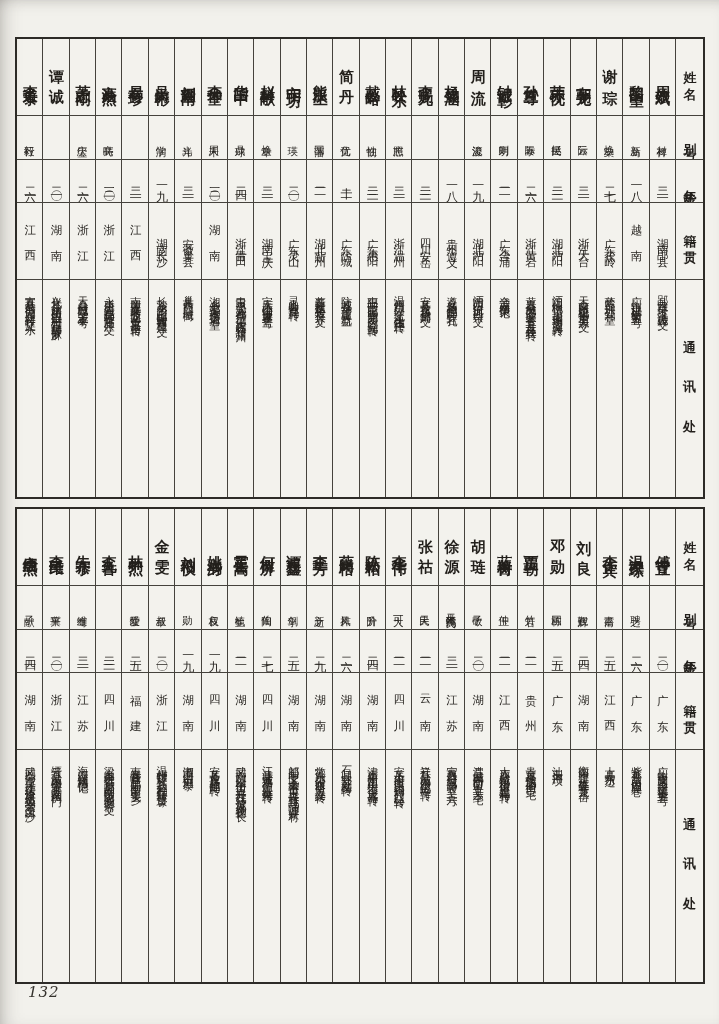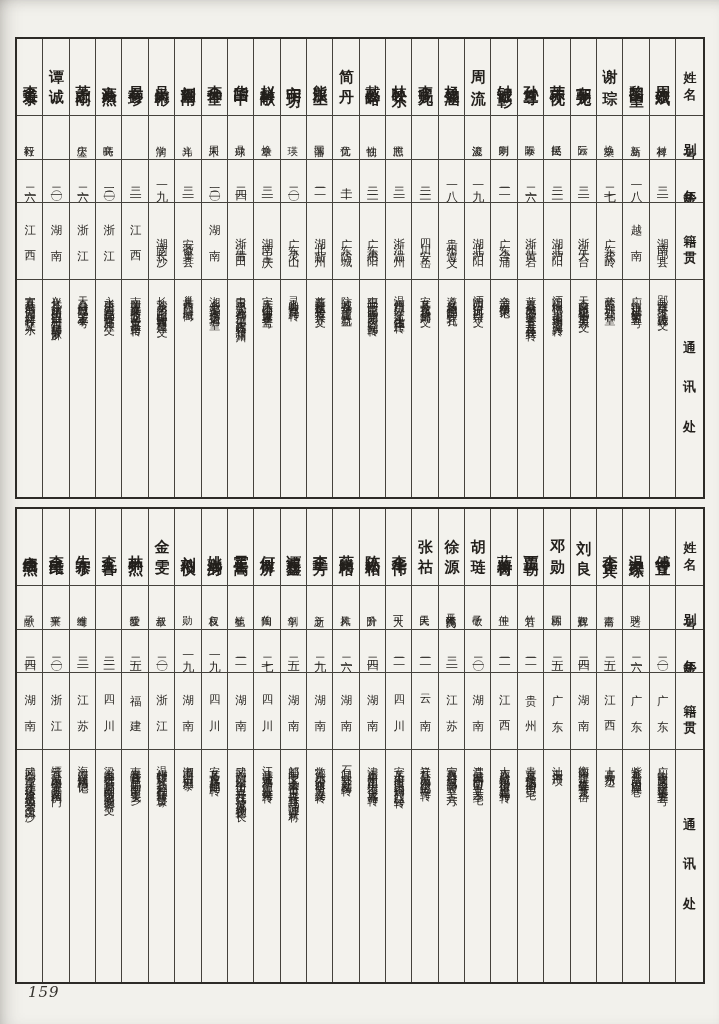--- a/index.html
+++ b/index.html
@@ -949,13 +949,13 @@
       </div>
       <div class="cell origin origin2">
         <span class="vtext">湖南</span>
       </div>
       <div class="cell addr">
         <span class="vtext">武冈高沙市三才庆转唐家坊插兴荣交上白沙</span>
       </div>
     </div>
   </div>
 
-<div class="page-number">159</div>
+<div class="page-number">132</div>
 
 </body></html>

